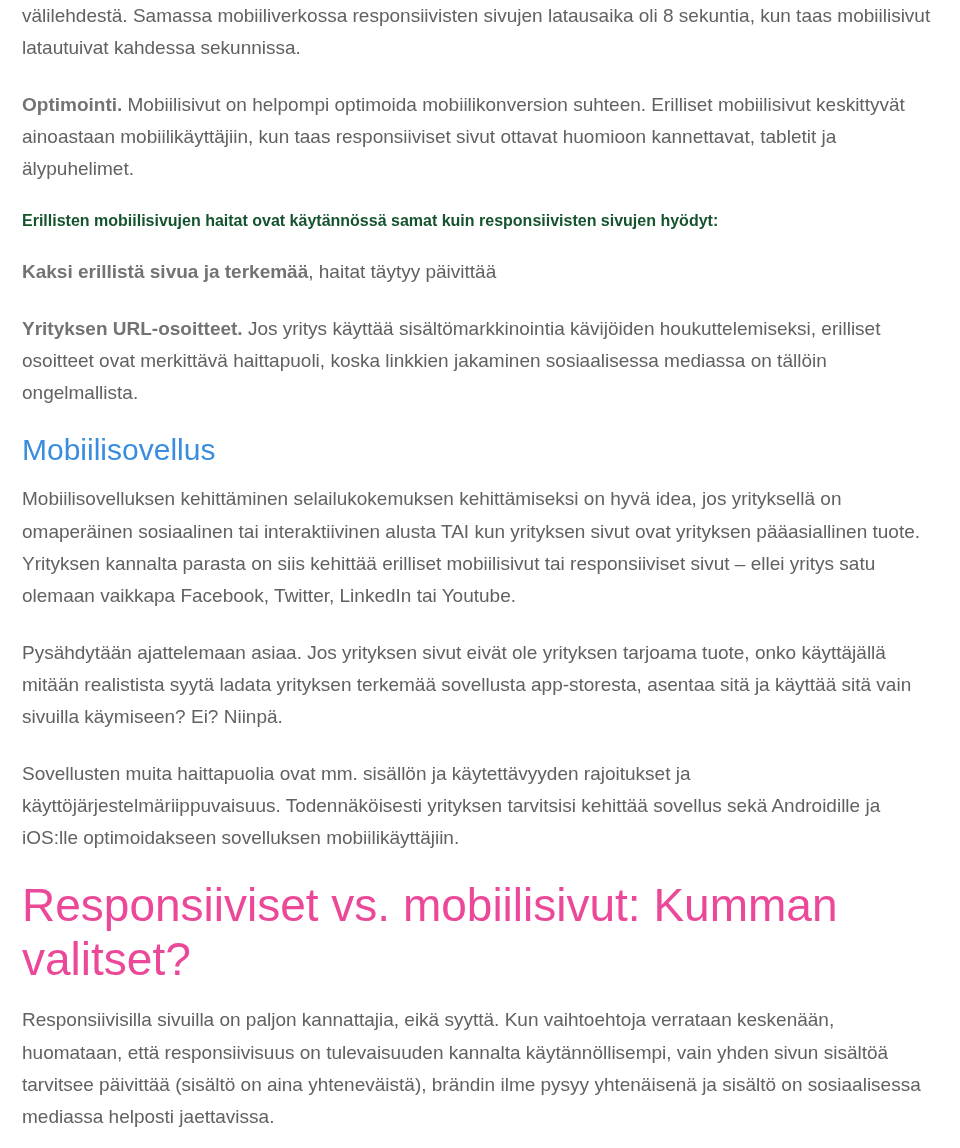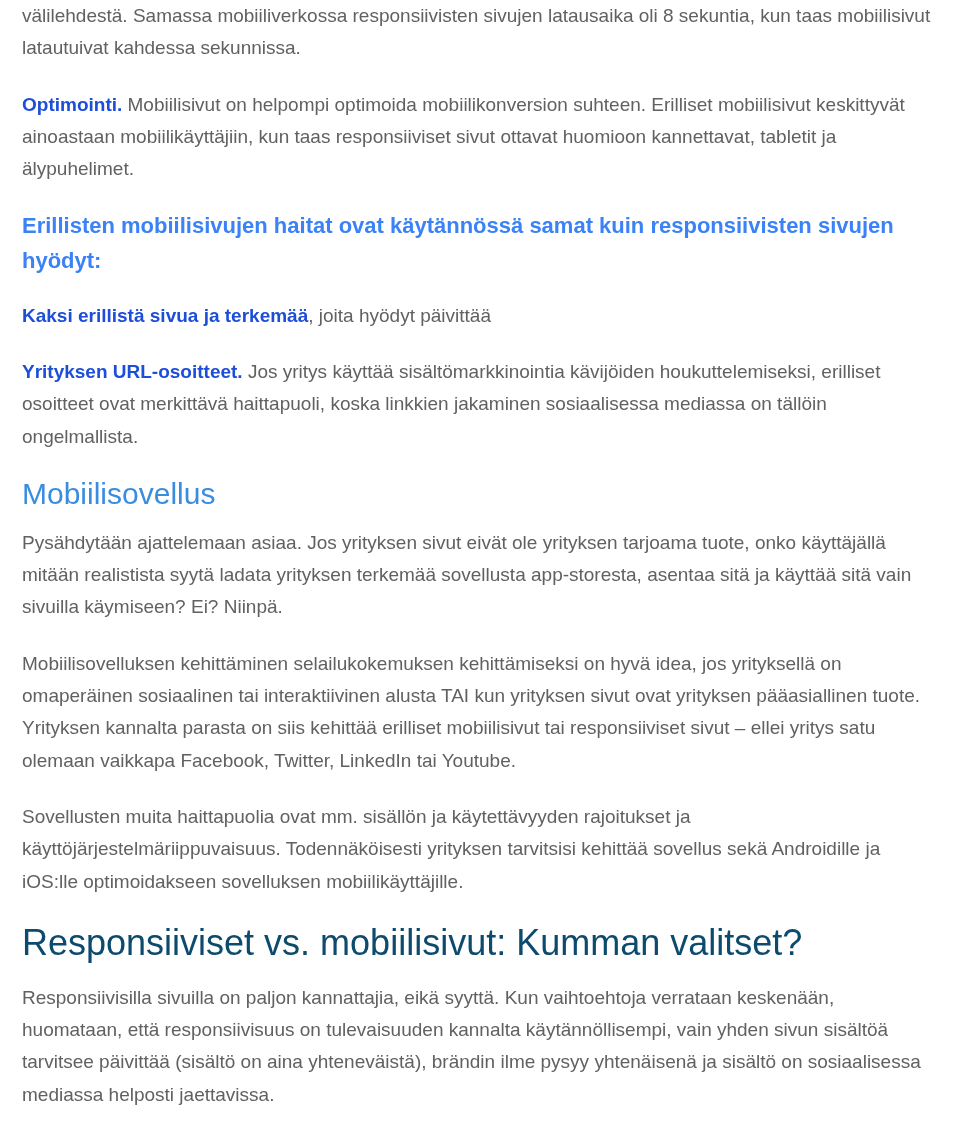--- a/index.html
+++ b/index.html
@@ -14,71 +14,71 @@
   }
   p {
     font-size: 19px;
     line-height: 1.7;
     color: #616161;
     font-weight: 300;
     margin-bottom: 24px;
   }
   p .bold {
     font-weight: 600;
-    color: #1d4ed8;
+    color: #737373;
   }
   .h3 {
-    font-size: 22px;
+    font-size: 16px;
     font-weight: 600;
     line-height: 1.55;
-    color: #3b82f6;
+    color: #14532d;
     margin-top: 14px;
     margin-bottom: 22px;
   }
   .h2 {
     font-size: 30px;
     font-weight: 400;
     color: #3a8dde;
     margin-top: 12px;
     margin-bottom: 16px;
   }
   .h1 {
-    font-size: 36px;
+    font-size: 46px;
     font-weight: 400;
-    color: #0c4a6e;
+    color: #ec4899;
     margin-top: 14px;
     margin-bottom: 18px;
   }
 </style>
 </head>
 <body>
 
 <div class="page">
 
   <p>välilehdestä. Samassa mobiiliverkossa responsiivisten sivujen latausaika oli 8 sekuntia, kun taas mobiilisivut latautuivat kahdessa sekunnissa.</p>
 
   <p>
     <span class="bold">Optimointi.</span><span> Mobiilisivut on helpompi optimoida mobiilikonversion suhteen. Erilliset mobiilisivut keskittyvät ainoastaan mobiilikäyttäjiin, kun taas responsiiviset sivut ottavat huomioon kannettavat, tabletit ja älypuhelimet.</span>
   </p>
 
   <div class="h3">Erillisten mobiilisivujen haitat ovat käytännössä samat kuin responsiivisten sivujen hyödyt:</div>
 
   <p>
-    <span class="bold">Kaksi erillistä sivua ja terkemää</span><span>, joita hyödyt päivittää</span>
+    <span class="bold">Kaksi erillistä sivua ja terkemää</span><span>, haitat täytyy päivittää</span>
   </p>
 
   <p>
     <span class="bold">Yrityksen URL-osoitteet.</span><span> Jos yritys käyttää sisältömarkkinointia kävijöiden houkuttelemiseksi, erilliset osoitteet ovat merkittävä haittapuoli, koska linkkien jakaminen sosiaalisessa mediassa on tällöin ongelmallista.</span>
   </p>
 
   <div class="h2">Mobiilisovellus</div>
 
+  <p>Mobiilisovelluksen kehittäminen selailukokemuksen kehittämiseksi on hyvä idea, jos yrityksellä on omaperäinen sosiaalinen tai interaktiivinen alusta TAI kun yrityksen sivut ovat yrityksen pääasiallinen tuote. Yrityksen kannalta parasta on siis kehittää erilliset mobiilisivut tai responsiiviset sivut – ellei yritys satu olemaan vaikkapa Facebook, Twitter, LinkedIn tai Youtube.</p>
+
   <p>Pysähdytään ajattelemaan asiaa. Jos yrityksen sivut eivät ole yrityksen tarjoama tuote, onko käyttäjällä mitään realistista syytä ladata yrityksen terkemää sovellusta app-storesta, asentaa sitä ja käyttää sitä vain sivuilla käymiseen? Ei? Niinpä.</p>
 
-  <p>Mobiilisovelluksen kehittäminen selailukokemuksen kehittämiseksi on hyvä idea, jos yrityksellä on omaperäinen sosiaalinen tai interaktiivinen alusta TAI kun yrityksen sivut ovat yrityksen pääasiallinen tuote. Yrityksen kannalta parasta on siis kehittää erilliset mobiilisivut tai responsiiviset sivut – ellei yritys satu olemaan vaikkapa Facebook, Twitter, LinkedIn tai Youtube.</p>
-
-  <p>Sovellusten muita haittapuolia ovat mm. sisällön ja käytettävyyden rajoitukset ja käyttöjärjestelmäriippuvaisuus. Todennäköisesti yrityksen tarvitsisi kehittää sovellus sekä Androidille ja iOS:lle optimoidakseen sovelluksen mobiilikäyttäjille.</p>
+  <p>Sovellusten muita haittapuolia ovat mm. sisällön ja käytettävyyden rajoitukset ja käyttöjärjestelmäriippuvaisuus. Todennäköisesti yrityksen tarvitsisi kehittää sovellus sekä Androidille ja iOS:lle optimoidakseen sovelluksen mobiilikäyttäjiin.</p>
 
   <div class="h1">Responsiiviset vs. mobiilisivut: Kumman valitset?</div>
 
   <p>Responsiivisilla sivuilla on paljon kannattajia, eikä syyttä. Kun vaihtoehtoja verrataan keskenään, huomataan, että responsiivisuus on tulevaisuuden kannalta käytännöllisempi, vain yhden sivun sisältöä tarvitsee päivittää (sisältö on aina yhteneväistä), brändin ilme pysyy yhtenäisenä ja sisältö on sosiaalisessa mediassa helposti jaettavissa.</p>
 
 </div>
 
 </body></html>

